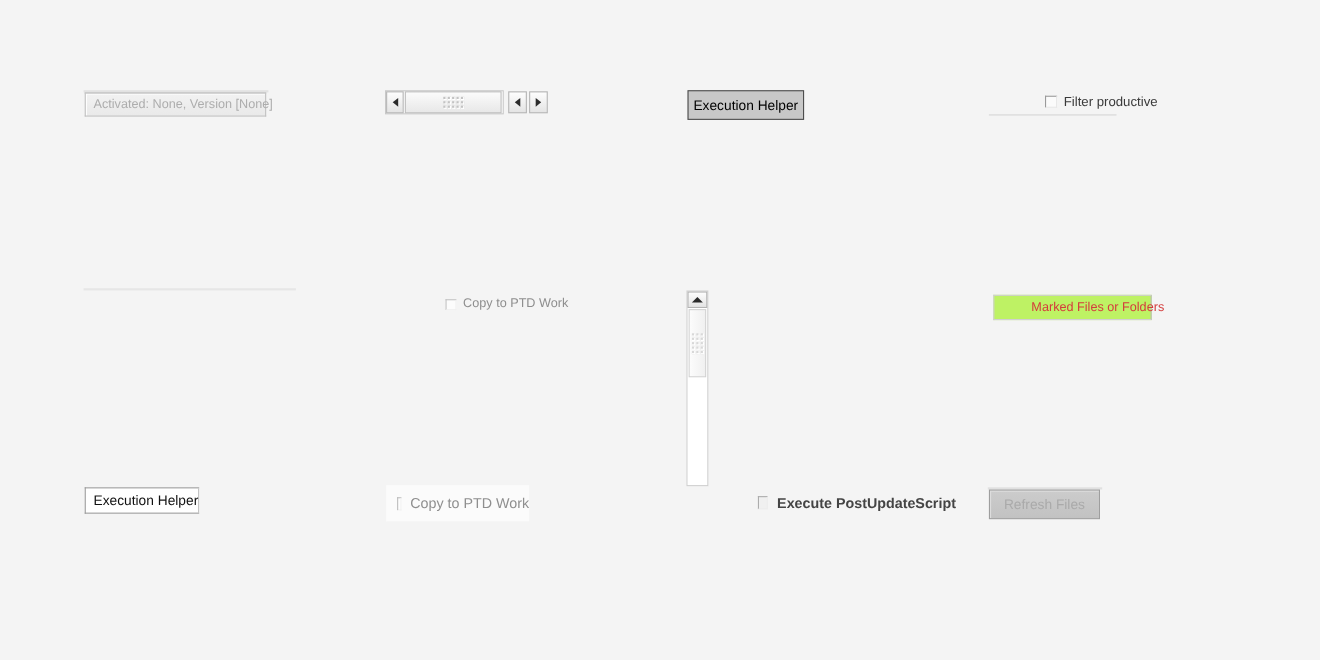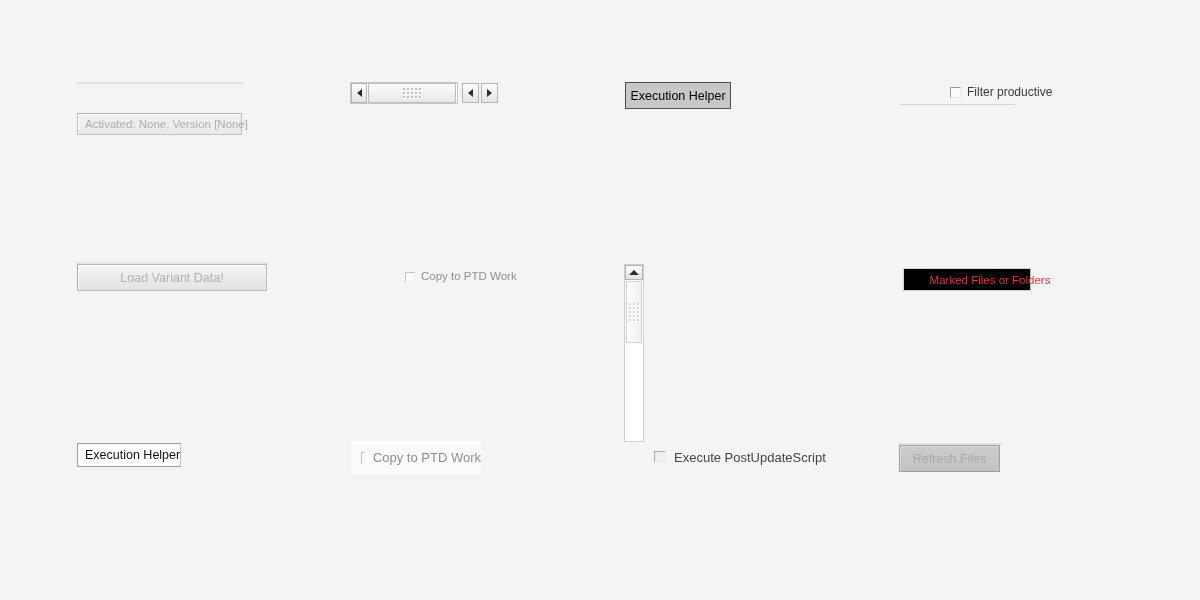--- a/index.html
+++ b/index.html
@@ -52,21 +52,20 @@
     background: linear-gradient(#f2f2f2, #e9e9e9);
     border: 1px solid #c0c0c0;
     border-top-color: #b5b5b5;
     color: #adadad;
     font-size: 11.5px;
     display: flex;
     align-items: center;
     padding-left: 7px;
     white-space: nowrap;
     box-shadow: inset 1px 1px 0 #ffffff;
-    margin-top: 29px;
   }
   #activated-underline {
     left: 76px; top: 82px; width: 168px; height: 2px;
     background: #e2e2e2;
   }
 
   
   #hscroll-group { left: 350px; top: 82px; width: 148px; height: 22px; }
   #hscroll-track {
     left: 0; top: 0;
@@ -216,23 +215,23 @@
     background: linear-gradient(90deg, #fcfcfc, #f0f0f0);
     border: 1px solid #d2d2d2;
     display: flex;
     align-items: center;
     justify-content: center;
   }
 
   
   #marked-files {
     left: 903px; top: 268px;
-    width: 128px; height: 23px;
-    box-sizing: border-box;
-    background: #000000;
+    width: 144px; height: 23px;
+    box-sizing: border-box;
+    background: #bef264;
     border: 1px solid #d0d0d0;
     border-right-color: #bcbcbc;
     color: #d43c3c;
     font-size: 11.5px;
     display: flex;
     align-items: center;
     justify-content: center;
     white-space: nowrap;
     padding-left: 46px;
   }
@@ -270,24 +269,25 @@
     border-top-color: #bdbdbd;
     border-left-color: #bdbdbd;
     border-right-color: #f2f2f2;
     border-bottom-color: #f2f2f2;
     background: #fdfdfd;
     margin-right: 8px;
   }
 
   
   #execute-postupdate {
-    left: 606px; top: 447px;
+    left: 641px; top: 447px;
     width: 180px; height: 20px;
     font-size: 13px;
     color: #444444;
+    font-weight: bold;
   }
   #execute-postupdate .cb-box {
     width: 12px; height: 12px;
     border-top-color: #acacac;
     border-left-color: #acacac;
     border-right-color: #ededed;
     border-bottom-color: #ededed;
     background: #f0f0f0;
     margin-right: 8px;
   }
@@ -354,21 +354,20 @@
 
   <div class="abs" id="exec-helper-top">Execution Helper</div>
 
   <div class="abs cb-row" id="filter-productive">
     <span class="cb-box"></span>
     <span class="cb-label">Filter productive</span>
   </div>
   <div class="abs" id="filter-productive-underline"></div>
 
   <div class="abs" id="load-variant-underline"></div>
-  <div class="abs" id="load-variant-btn">Load Variant Data!</div>
 
   <div class="abs cb-row" id="copy-ptd-small">
     <span class="cb-box"></span>
     <span class="cb-label">Copy to PTD Work</span>
   </div>
 
   <div class="abs" id="vscroll-group">
     <div class="abs" id="vscroll-track"></div>
     <div class="abs sb-btn" id="vscroll-up-btn">
       <span class="arrow arrow-up"></span>

